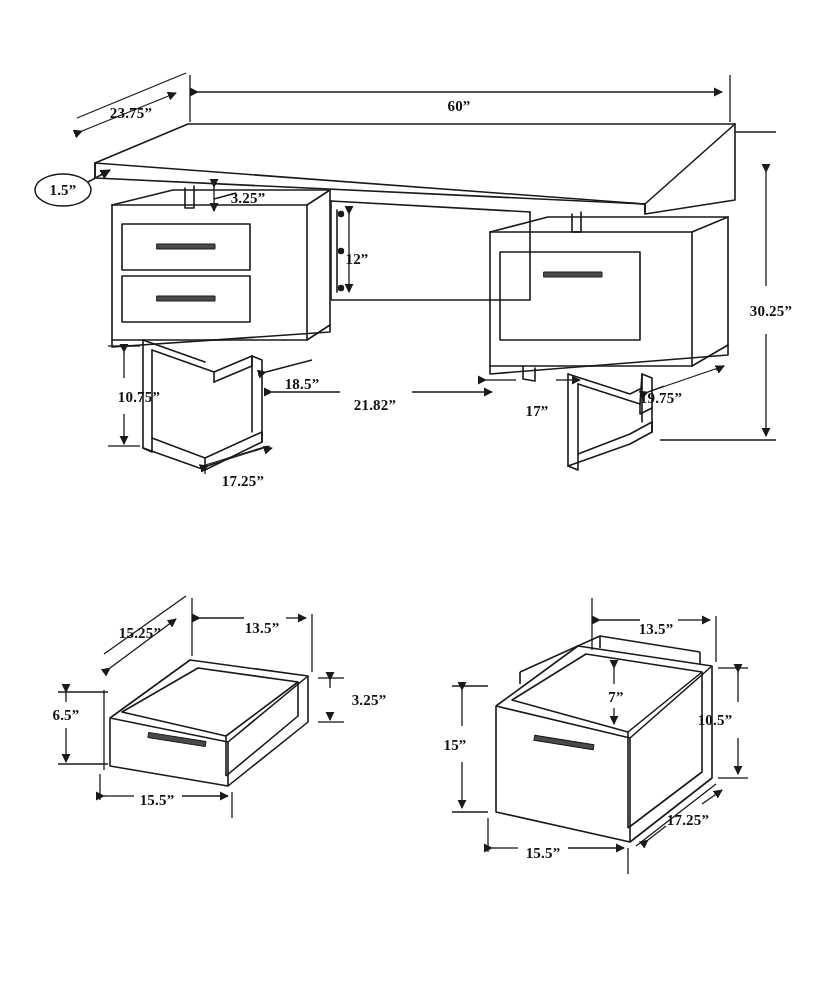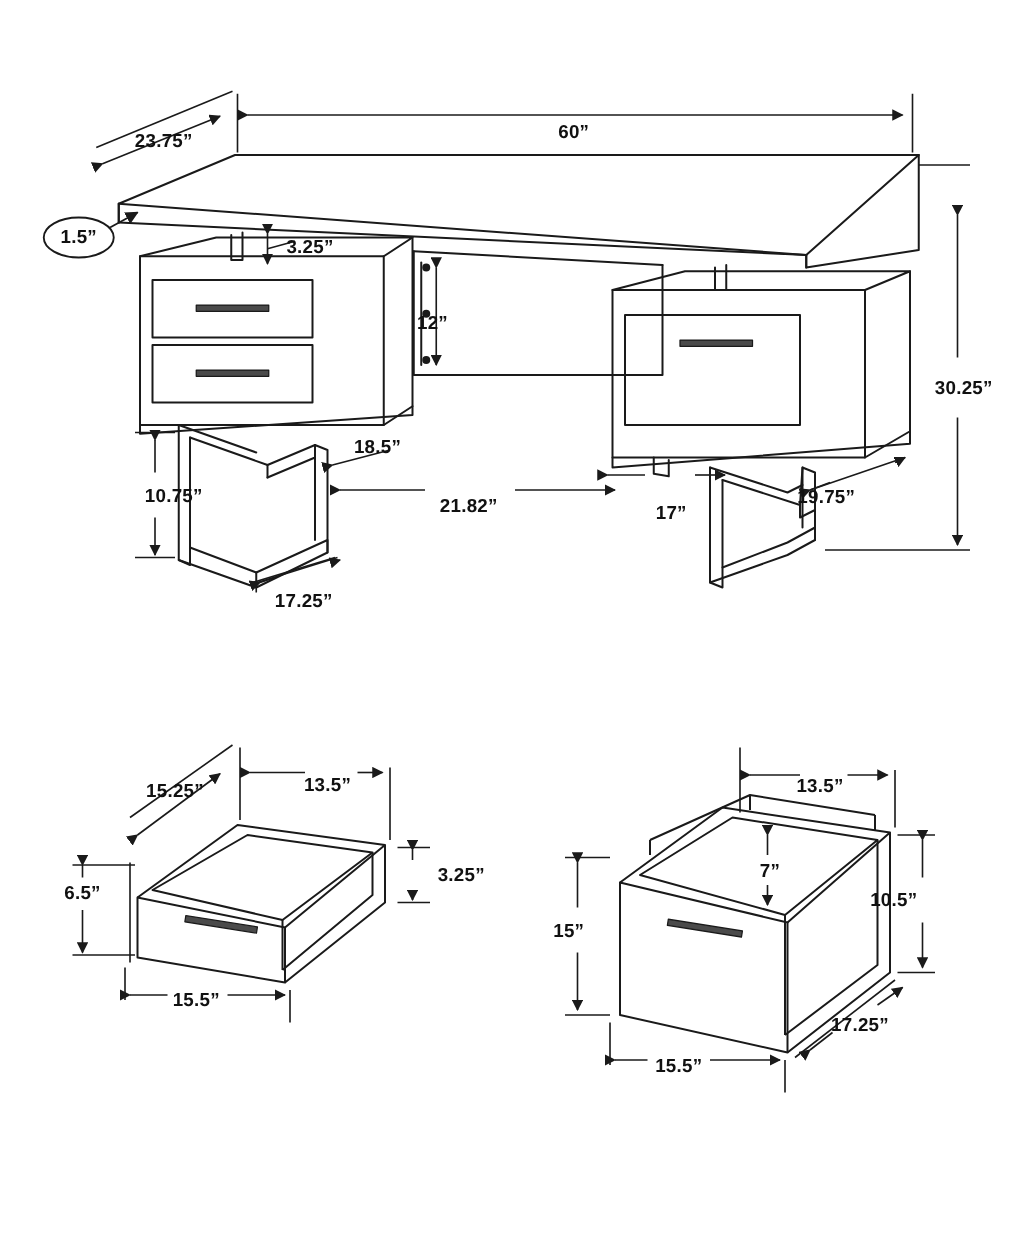--- a/index.html
+++ b/index.html
@@ -21,21 +21,21 @@
   }
   #sheet svg {
     position: absolute;
     top: 0;
     left: 0;
     width: 824px;
     height: 1000px;
   }
   .dimlabel {
     position: absolute;
-    font-family: Liberation Sans, sans-serif;
+    font-family: Liberation Serif, serif;
     font-size: 15px;
     font-weight: 700;
     color: #111111;
     white-space: nowrap;
     transform: translate(-50%, -50%);
     letter-spacing: 0.2px;
   }
 </style>
 </head>
 <body>
@@ -220,24 +220,24 @@
       <path d="M 636 846 L 716 784"></path>
       <path d="M 648 840 L 666 826" marker-start="url(#arrowStart)"></path>
       <path d="M 702 804 L 722 790" marker-end="url(#arrow)"></path>
     </g>
   </svg>
 
   <div class="dimlabel" style="left:131px; top:113px;">23.75”</div>
   <div class="dimlabel" style="left:459px; top:106px;">60”</div>
   <div class="dimlabel" style="left:63px; top:190px;">1.5”</div>
   <div class="dimlabel" style="left:248px; top:198px;">3.25”</div>
-  <div class="dimlabel" style="left:346px; top:259px;text-align:right;">12”</div>
+  <div class="dimlabel" style="left:357px; top:259px;text-align:right;">12”</div>
   <div class="dimlabel" style="left:771px; top:311px;">30.25”</div>
   <div class="dimlabel" style="left:139px; top:397px;">10.75”</div>
-  <div class="dimlabel" style="left:302px; top:358px;">18.5”</div>
+  <div class="dimlabel" style="left:302px; top:384px;">18.5”</div>
   <div class="dimlabel" style="left:375px; top:405px;">21.82”</div>
   <div class="dimlabel" style="left:537px; top:411px;">17”</div>
   <div class="dimlabel" style="left:661px; top:398px;">19.75”</div>
   <div class="dimlabel" style="left:243px; top:481px;">17.25”</div>
 
   <div class="dimlabel" style="left:140px; top:633px;">15.25”</div>
   <div class="dimlabel" style="left:262px; top:628px;">13.5”</div>
   <div class="dimlabel" style="left:369px; top:700px;">3.25”</div>
   <div class="dimlabel" style="left:66px; top:715px;">6.5”</div>
   <div class="dimlabel" style="left:157px; top:800px;">15.5”</div>

